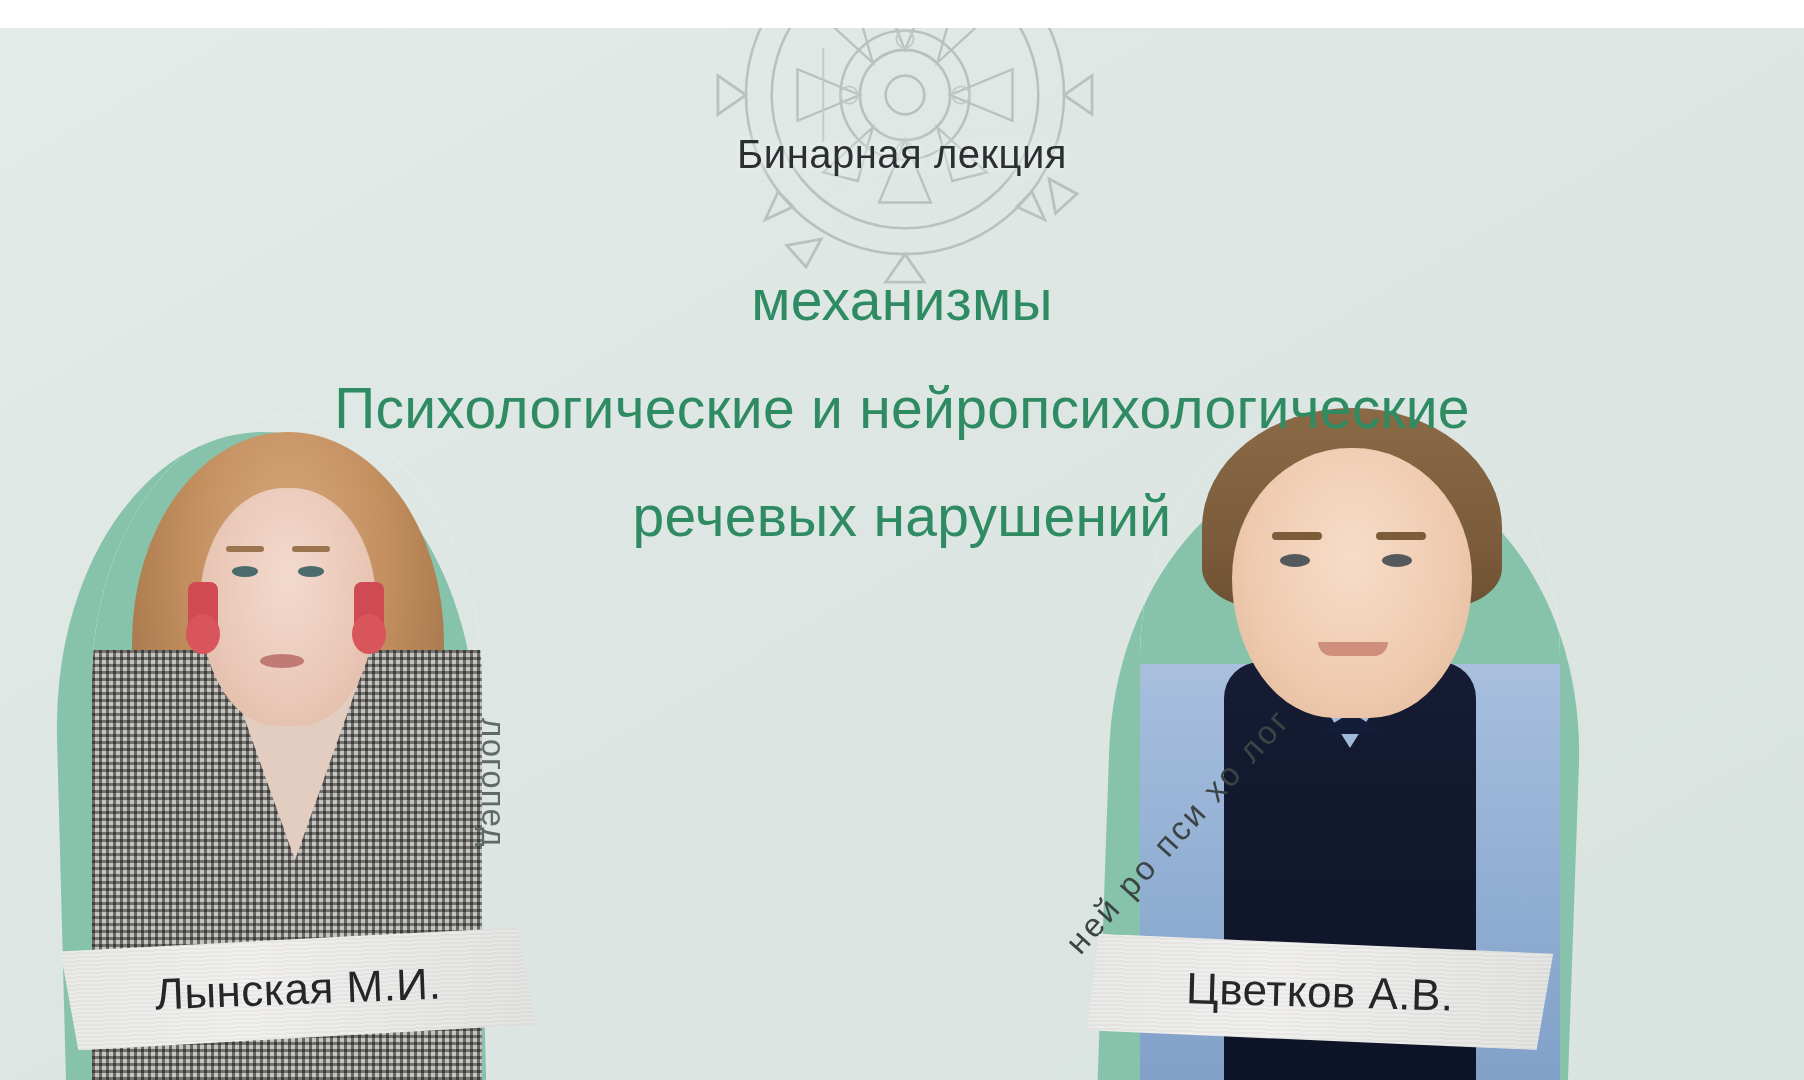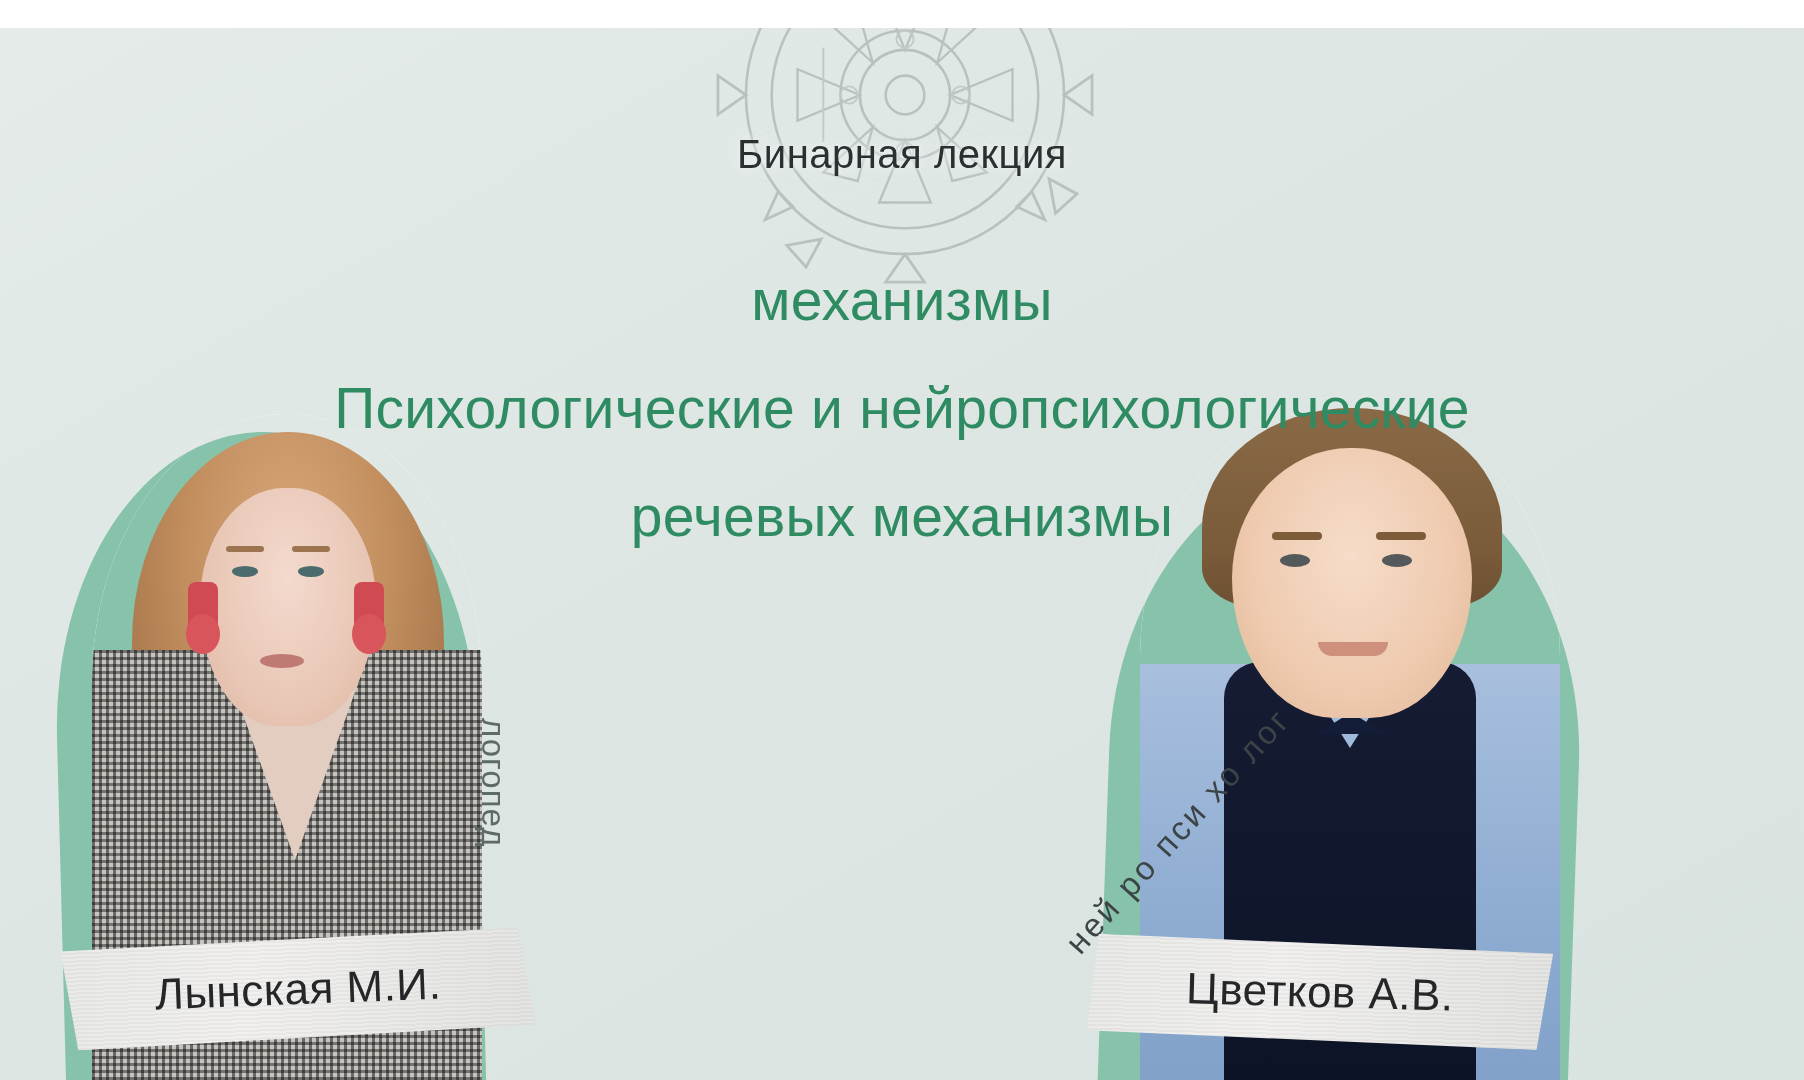--- a/index.html
+++ b/index.html
@@ -302,21 +302,21 @@
         </g>
       </g>
     </svg>
   </div>
 
   <div class="eyebrow">Бинарная лекция</div>
 
   <div class="title">
     <span class="ln">механизмы</span>
     <span class="ln">Психологические и нейропсихологические</span>
-    <span class="ln">речевых механизмы</span>
+    <span class="ln">речевых нарушений</span>
   </div>
 
   <div class="blob blob-left"></div>
   <div class="blob blob-right"></div>
 
   <div class="cutout cut-left">
     <div class="ph l-hair"></div>
     <div class="ph l-body"></div>
     <div class="ph l-neck"></div>
     <div class="ph l-lapel"></div>

